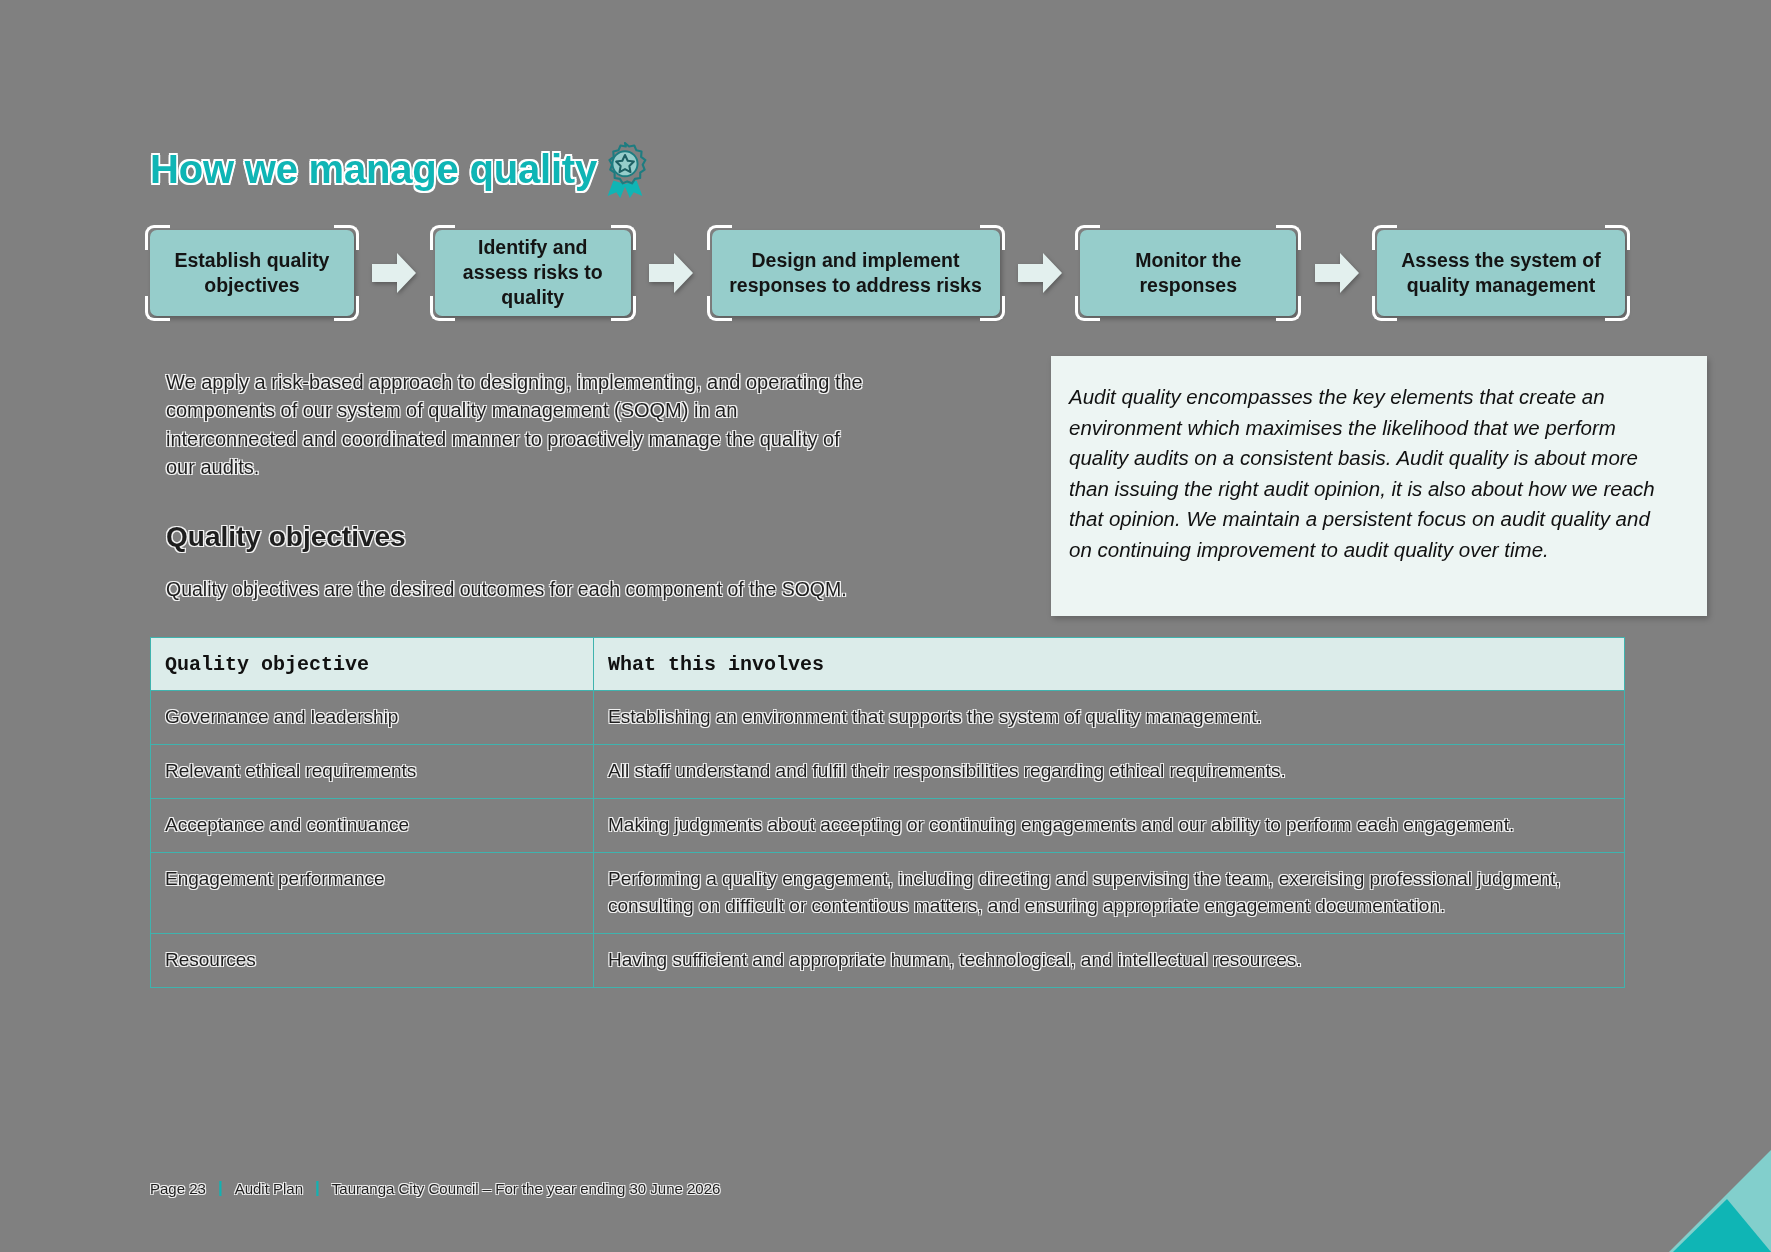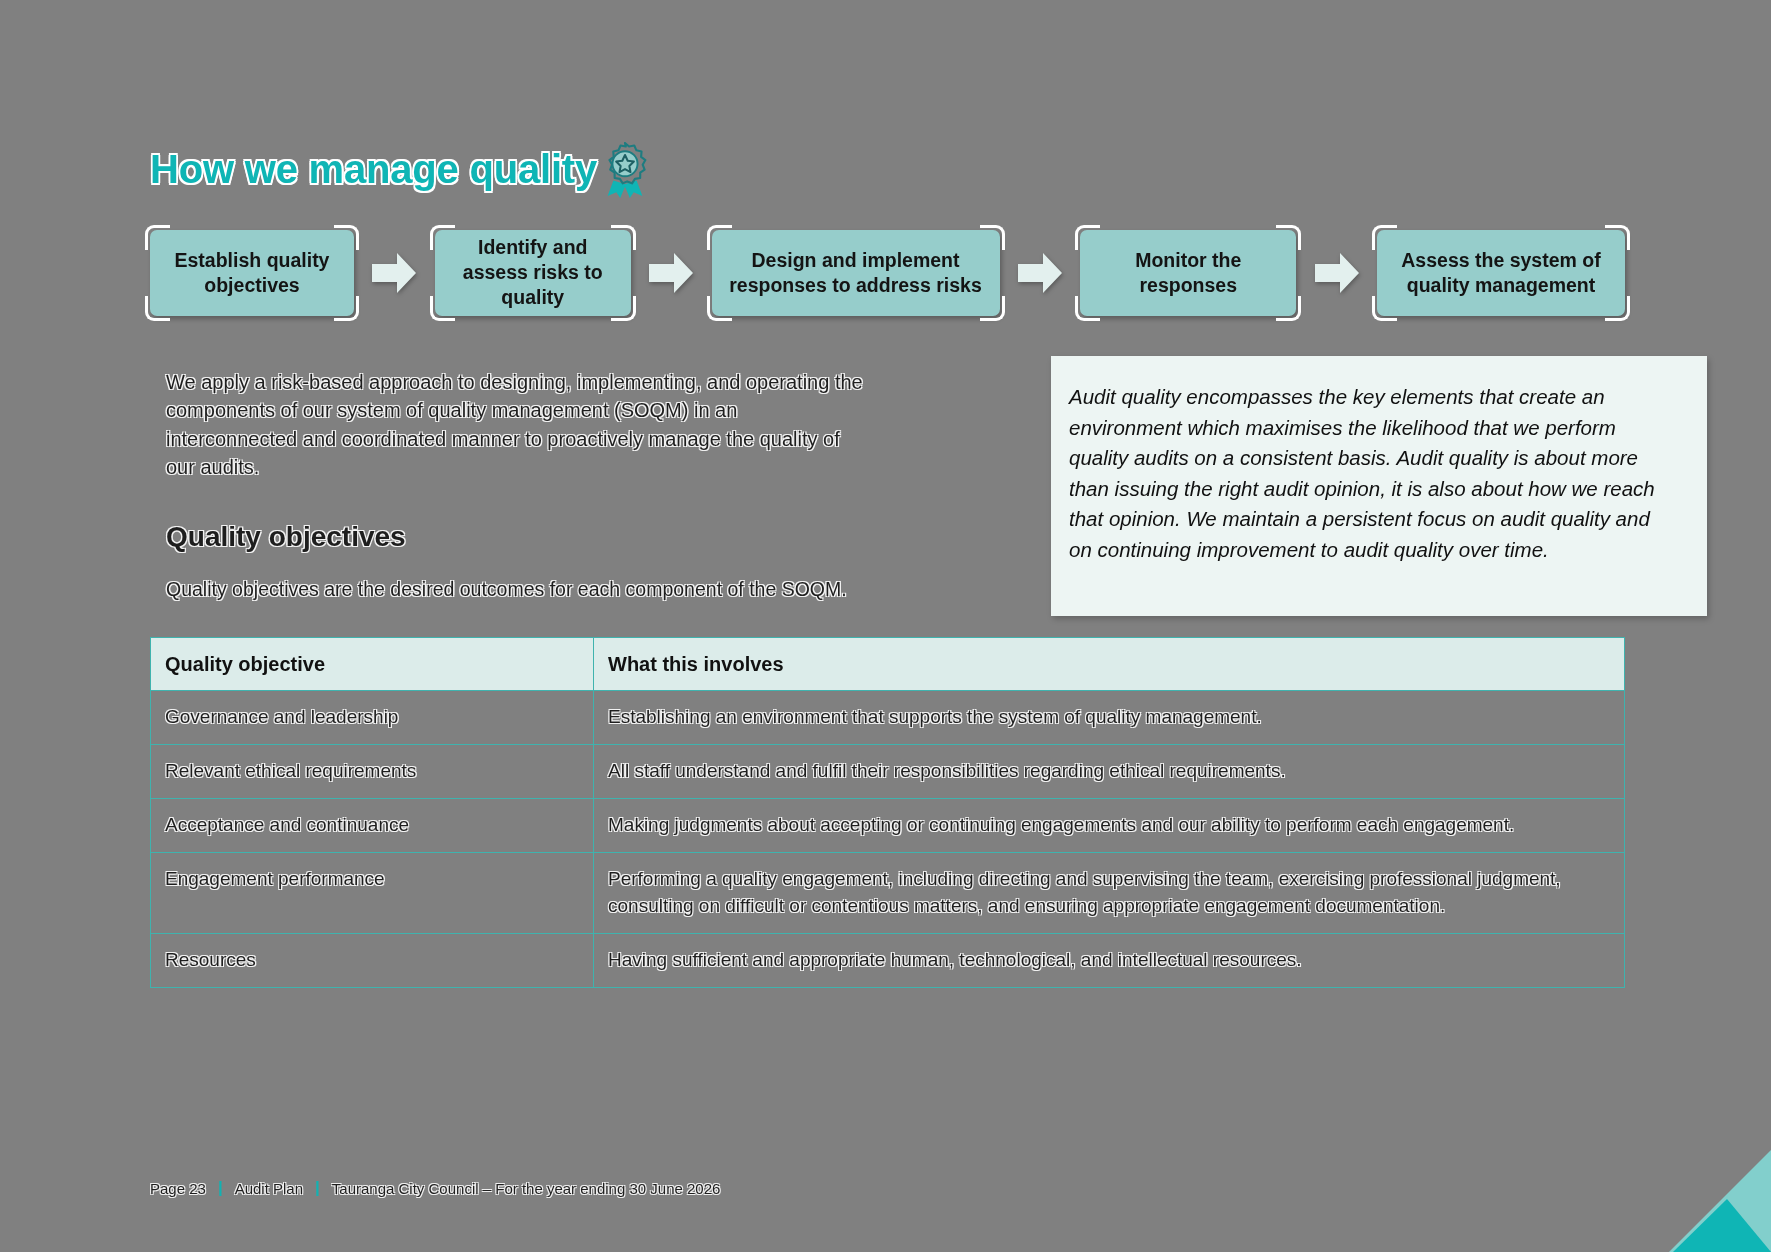--- a/index.html
+++ b/index.html
@@ -216,20 +216,21 @@
   .objectives-table th {
     background: #DCECEA;
     border: 1.6px solid #3FB3AE;
     text-align: left;
     font-size: 20px;
     font-weight: bold;
     color: #111111;
     padding: 14px 14px 14px 14px;
     vertical-align: middle;
     height: 24px;
+    font-family: Liberation Mono, monospace;
   }
   .objectives-table td {
     border: 1.6px solid #3FB3AE;
     font-size: 19px;
     padding: 13px 14px;
     vertical-align: top;
     line-height: 1.42;
     color: #1e1e1e;
     text-shadow:
       -1.1px -1.1px 0 #f2f2f2,

